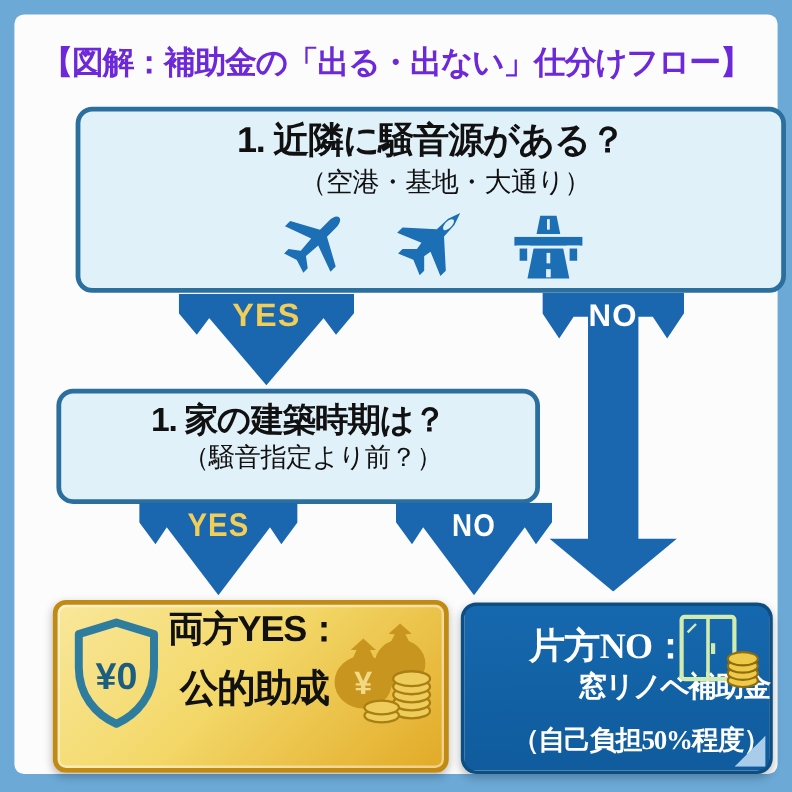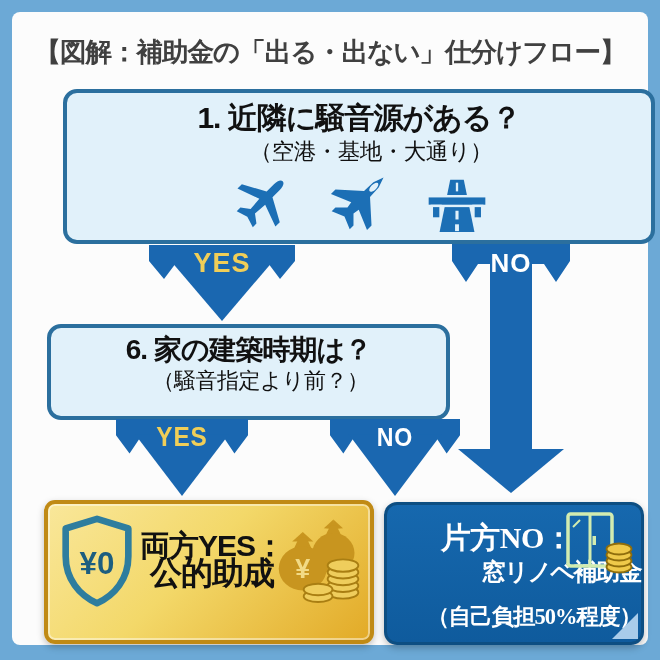--- a/index.html
+++ b/index.html
@@ -8,21 +8,21 @@
     background:#6CA9D6;
     font-family:"Liberation Sans","DejaVu Sans",sans-serif;
     color:#111;
   }
   .card{
     position:absolute;left:12px;top:12px;width:636px;height:633px;
     background:#FCFCFC;border-radius:8px;
   }
   .title{
     position:absolute;left:0;top:22px;width:100%;
-    text-align:center;font-size:26.5px;font-weight:800;letter-spacing:-1px;color:#404040;
+    text-align:center;font-size:26.5px;font-weight:800;letter-spacing:-1px;color:#6d28d9;
     white-space:nowrap;
   }
   .qbox{
     position:absolute;background:#E1F1FA;border:4px solid #2B6F9E;border-radius:14px;
     box-sizing:border-box;text-align:center;
   }
   #box1{left:35px;top:77px;width:592px;height:155px;margin-left:16px;}
   #box2{left:35px;top:312px;width:403px;height:96px;}
   .q-heading{font-size:30px;font-weight:800;line-height:1.15;margin-top:8px;letter-spacing:-1px;}
   #box2 .q-heading{font-size:28px;margin-top:6px;}
@@ -40,21 +40,21 @@
     left:32px;top:488px;width:330px;height:144px;
     background:linear-gradient(135deg,#F9E79A 0%,#F3D869 45%,#E2AA27 100%);
     border:4px solid #C08A15;
     box-shadow:0 3px 7px rgba(0,0,0,0.25), inset 0 0 0 2px rgba(255,255,255,0.45);
   }
   #blue-box{
     left:372px;top:490px;width:260px;height:143px;
     background:linear-gradient(180deg,#1668AE 0%,#0F5B9D 100%);
     border:3px solid #0D4E82;border-radius:13px;color:#fff;font-family:Liberation Serif, serif;
   }
-  .gold-line1{position:absolute;left:88px;top:22px;width:152px;text-align:center;
+  .gold-line1{position:absolute;left:88px;top:0;width:152px;text-align:center;
     font-size:30px;font-weight:800;white-space:nowrap;letter-spacing:-1px;}
   .gold-line2{position:absolute;left:80px;top:48px;width:168px;text-align:center;
     font-size:32px;font-weight:800;white-space:nowrap;letter-spacing:-1px;}
   .gold-line3{position:absolute;left:0;bottom:8px;width:100%;text-align:center;
     font-size:24px;font-weight:800;white-space:nowrap;letter-spacing:-1.5px;}
   .blue-line1{position:absolute;left:20px;top:13px;width:200px;text-align:center;
     font-size:30px;font-weight:800;white-space:nowrap;letter-spacing:-0.5px;}
   .blue-line2{position:absolute;left:0;top:51px;width:100%;text-align:right;
     font-size:24px;font-weight:800;white-space:nowrap;letter-spacing:-1.5px;}
   .blue-line3{position:absolute;left:0;top:96px;width:100%;text-align:center;
@@ -103,21 +103,21 @@
     </svg>
 
     <svg class="arrow" style="left:440px;top:232px;" width="118" height="249" viewBox="0 0 118 249">
       <polygon fill="#1A67B0" points="0,0 118,0 118,17 104,38 92,20 26,20 14,38 0,17"></polygon>
       <rect x="38" y="15" width="42" height="192" fill="#1A67B0"></rect>
       <polygon fill="#1A67B0" points="6,205 112,205 59,249"></polygon>
       <text x="59" y="28" text-anchor="middle" font-size="26" font-weight="800" letter-spacing="1" fill="#FFFFFF">NO</text>
     </svg>
 
     <div class="qbox" id="box2">
-      <div class="q-heading">6. 家の建築時期は？</div>
+      <div class="q-heading">1. 家の建築時期は？</div>
       <div class="q-sub">（騒音指定より前？）</div>
     </div>
 
     <svg class="arrow" style="left:104px;top:407px;" width="132" height="77" viewBox="0 0 146 76" preserveAspectRatio="none">
       <polygon fill="#1A67B0" points="0,0 146,0 146,16 131,34 119,18 27,18 15,34 0,16"></polygon>
       <polygon fill="#1A67B0" points="21,15 125,15 73,76"></polygon>
       <text x="73" y="27" text-anchor="middle" font-size="27" font-weight="800" letter-spacing="1" fill="#F0CE58">YES</text>
     </svg>
 
     <svg class="arrow" style="left:318px;top:407px;" width="130" height="77" viewBox="0 0 146 76" preserveAspectRatio="none">

